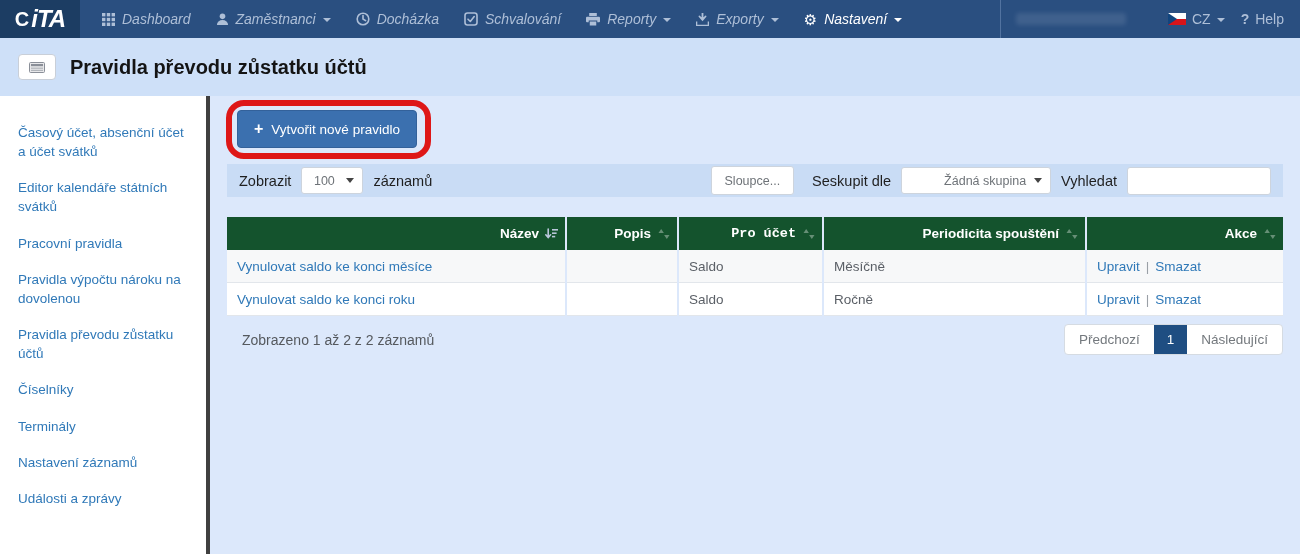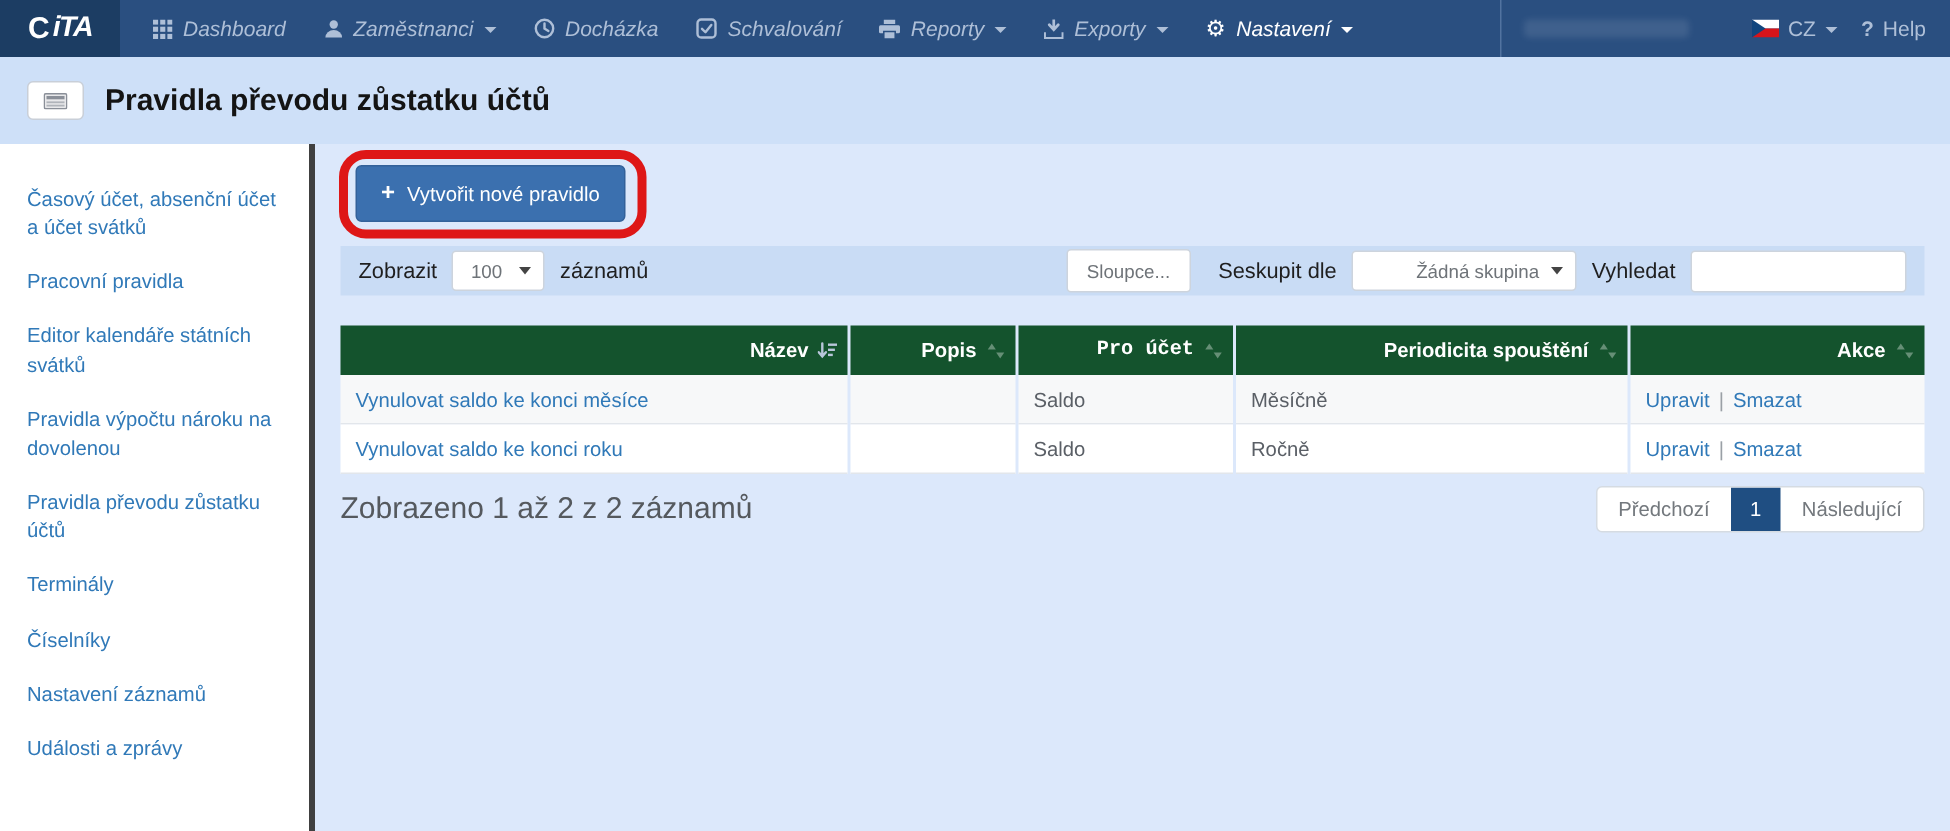--- a/index.html
+++ b/index.html
@@ -3,21 +3,21 @@
 <meta charset="utf-8">
 <style>
   * { margin:0; padding:0; box-sizing:border-box; }
   html,body { width:1300px; height:554px; overflow:hidden; }
   body { font-family:"Liberation Sans","DejaVu Sans",sans-serif; background:#dce8fb; }
 
   
   .navbar { height:38px; background:#2a4f80; display:flex; align-items:stretch; }
   .logo { width:80px; background:#1c3d63; color:#fff; display:flex; align-items:center; justify-content:center; gap:2px; flex:none; }
   .logo-c { font-size:20px; font-weight:bold; }
-  .logo-t { font-size:19px; font-weight:bold; font-style:italic; letter-spacing:-1px; }
+  .logo-t { font-size:24px; font-weight:bold; font-style:italic; letter-spacing:-1px; }
   .nav-items { display:flex; align-items:center; gap:25px; padding-left:22px;font-style:italic; }
   .nav-item { display:flex; align-items:center; gap:7px; color:#aebfd7; font-size:14px; cursor:pointer; white-space:nowrap; }
   .nav-item.active { color:#fff; }
   .nav-item .ic { display:flex; align-items:center; }
   .nav-item .ic svg { display:block; }
   .glyph-ic { font-size:15px; line-height:1; }
   .caret { width:0; height:0; border-left:4px solid transparent; border-right:4px solid transparent; border-top:4px solid currentColor; margin-top:2px; }
   .nav-right { margin-left:auto; width:300px; display:flex; align-items:center; justify-content:flex-end; gap:16px; padding-right:16px; border-left:1px solid rgba(130,160,200,.45); color:#aebfd7; font-size:14px; }
   .redacted { width:110px; height:12px; background:rgba(255,255,255,.10); border-radius:3px; filter:blur(2px); margin-right:26px; }
   .lang { display:flex; align-items:center; gap:6px; cursor:pointer; }
@@ -58,21 +58,21 @@
   table { width:100%; border-collapse:separate; border-spacing:2px 0; table-layout:fixed; }
   th { background:#14532d; color:#fff; font-size:13.5px; font-weight:600; text-align:right; padding:0 26px 0 10px; height:33px; position:relative; white-space:nowrap; overflow:hidden; }
   th .sort-ic { position:absolute; right:7px; top:50%; transform:translateY(-50%); display:flex; }
   td { background:#fff; font-size:13.5px; color:#5a5f66; padding:0 10px; height:33px; border-bottom:1px solid #e2e6eb; white-space:nowrap; overflow:hidden; }
   tr.odd td { background:#f7f8f9; }
   td a { color:#3079b8; text-decoration:none; cursor:pointer; }
   .pipe { color:#9aa0a6; padding:0 6px; }
 
   
   .table-footer { display:flex; justify-content:space-between; align-items:center; margin-top:8px; }
-  .info-text { font-size:20px; color:#55595e; }
+  .info-text { font-size:14px; color:#55595e;margin-left:15px; }
   .pagination { display:flex; align-items:stretch; background:#fff; border:1px solid #d5dbe2; border-radius:4px; overflow:hidden; font-size:13.5px; color:#73787d; }
   .page-btn { padding:7px 14px; cursor:pointer; }
   .page-current { background:#1f4e82; color:#fff; padding:7px 13px; cursor:pointer; }
 </style>
 </head>
 <body>
 
 <div class="navbar">
   <div class="logo">
     <span class="logo-c">C</span>
@@ -181,26 +181,26 @@
         <rect x="2" y="7.8" width="12" height="1.2" fill="#b0b4ba"></rect>
       </svg>
   </div>
   <div class="page-title">Pravidla převodu zůstatku účtů</div>
 </div>
 
 <div class="layout">
 
   <div class="sidebar">
       <a class="side-link">Časový účet, absenční účet a účet svátků</a>
+      <a class="side-link">Editor kalendáře státních svátků</a>
       <a class="side-link">Pracovní pravidla</a>
-      <a class="side-link">Editor kalendáře státních svátků</a>
       <a class="side-link">Pravidla výpočtu nároku na dovolenou</a>
       <a class="side-link">Pravidla převodu zůstatku účtů</a>
+      <a class="side-link">Číselníky</a>
       <a class="side-link">Terminály</a>
-      <a class="side-link">Číselníky</a>
       <a class="side-link">Nastavení záznamů</a>
       <a class="side-link">Události a zprávy</a>
     </div>
 
   <div class="main">
 
     <div class="btn-wrap">
       <button class="create-btn">
         <span class="plus">+</span>
         <span>Vytvořit nové pravidlo</span>

